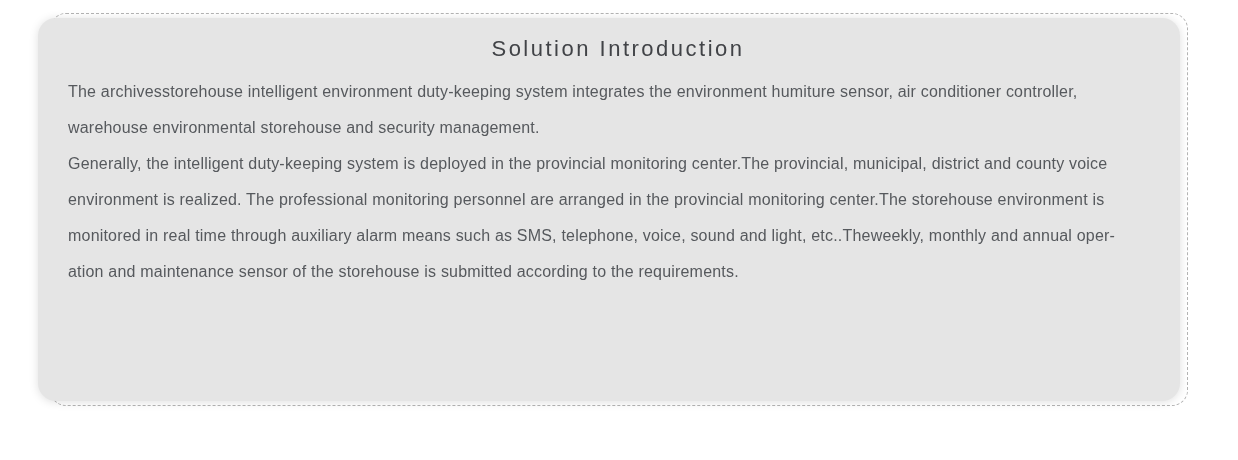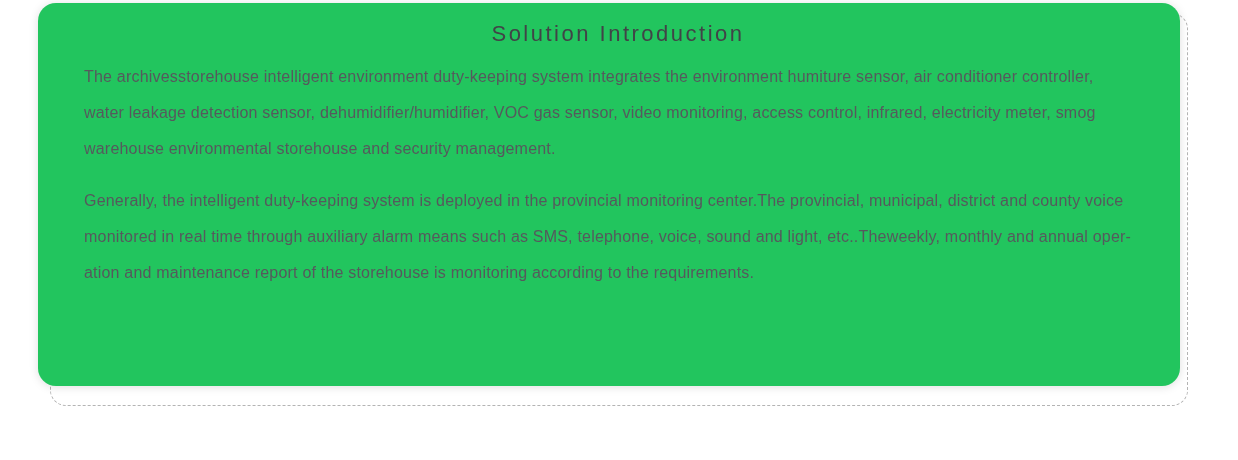--- a/index.html
+++ b/index.html
@@ -22,41 +22,41 @@
     height: 393px;
     border: 1px dashed #b4b4b4;
     border-radius: 16px;
     box-sizing: border-box;
     z-index: 1;
     background: transparent;
   }
   .card {
     position: absolute;
     left: 38px;
-    top: 3px;
+    top: 18px;
     width: 1142px;
     height: 383px;
-    background: #22c55e;
+    background: #e5e5e5;
     border-radius: 18px;
     box-shadow: 0 1px 10px rgba(0,0,0,0.13);
     box-sizing: border-box;
     padding: 16px 12px 0 30px;
     z-index: 2;
   }
   .title {
     margin: 0;
     font-size: 22px;
     font-weight: 400;
     letter-spacing: 2.5px;
     line-height: 30px;
     text-align: center;
     color: #414347;
   }
   .body-text {
-    margin: 16px;
+    margin: 0;
     padding: 0;
     color: #56595d;
     font-size: 16px;
   }
   .body-text:first-of-type {
     margin-top: 10px;
   }
   .body-text .line {
     height: 36px;
     line-height: 36px;
@@ -66,21 +66,21 @@
 </style>
 </head>
 <body>
 
 <div class="dashed-frame"></div>
 
 <div class="card">
   <h1 class="title">Solution Introduction</h1>
   <div class="body-text">
       <div class="line">The archivesstorehouse intelligent environment duty-keeping system integrates the environment humiture sensor, air conditioner controller,</div>
-      <div class="line">water leakage detection sensor, dehumidifier/humidifier, VOC gas sensor, video monitoring, access control, infrared, electricity meter, smog</div>
       <div class="line">warehouse environmental storehouse and security management.</div>
     </div>
   <div class="body-text">
       <div class="line">Generally, the intelligent duty-keeping system is deployed in the provincial monitoring center.The provincial, municipal, district and county voice</div>
+      <div class="line">environment is realized. The professional monitoring personnel are arranged in the provincial monitoring center.The storehouse environment is</div>
       <div class="line">monitored in real time through auxiliary alarm means such as SMS, telephone, voice, sound and light, etc..Theweekly, monthly and annual oper-</div>
-      <div class="line">ation and maintenance report of the storehouse is monitoring according to the requirements.</div>
+      <div class="line">ation and maintenance sensor of the storehouse is submitted according to the requirements.</div>
     </div>
 </div>
 
 </body></html>

